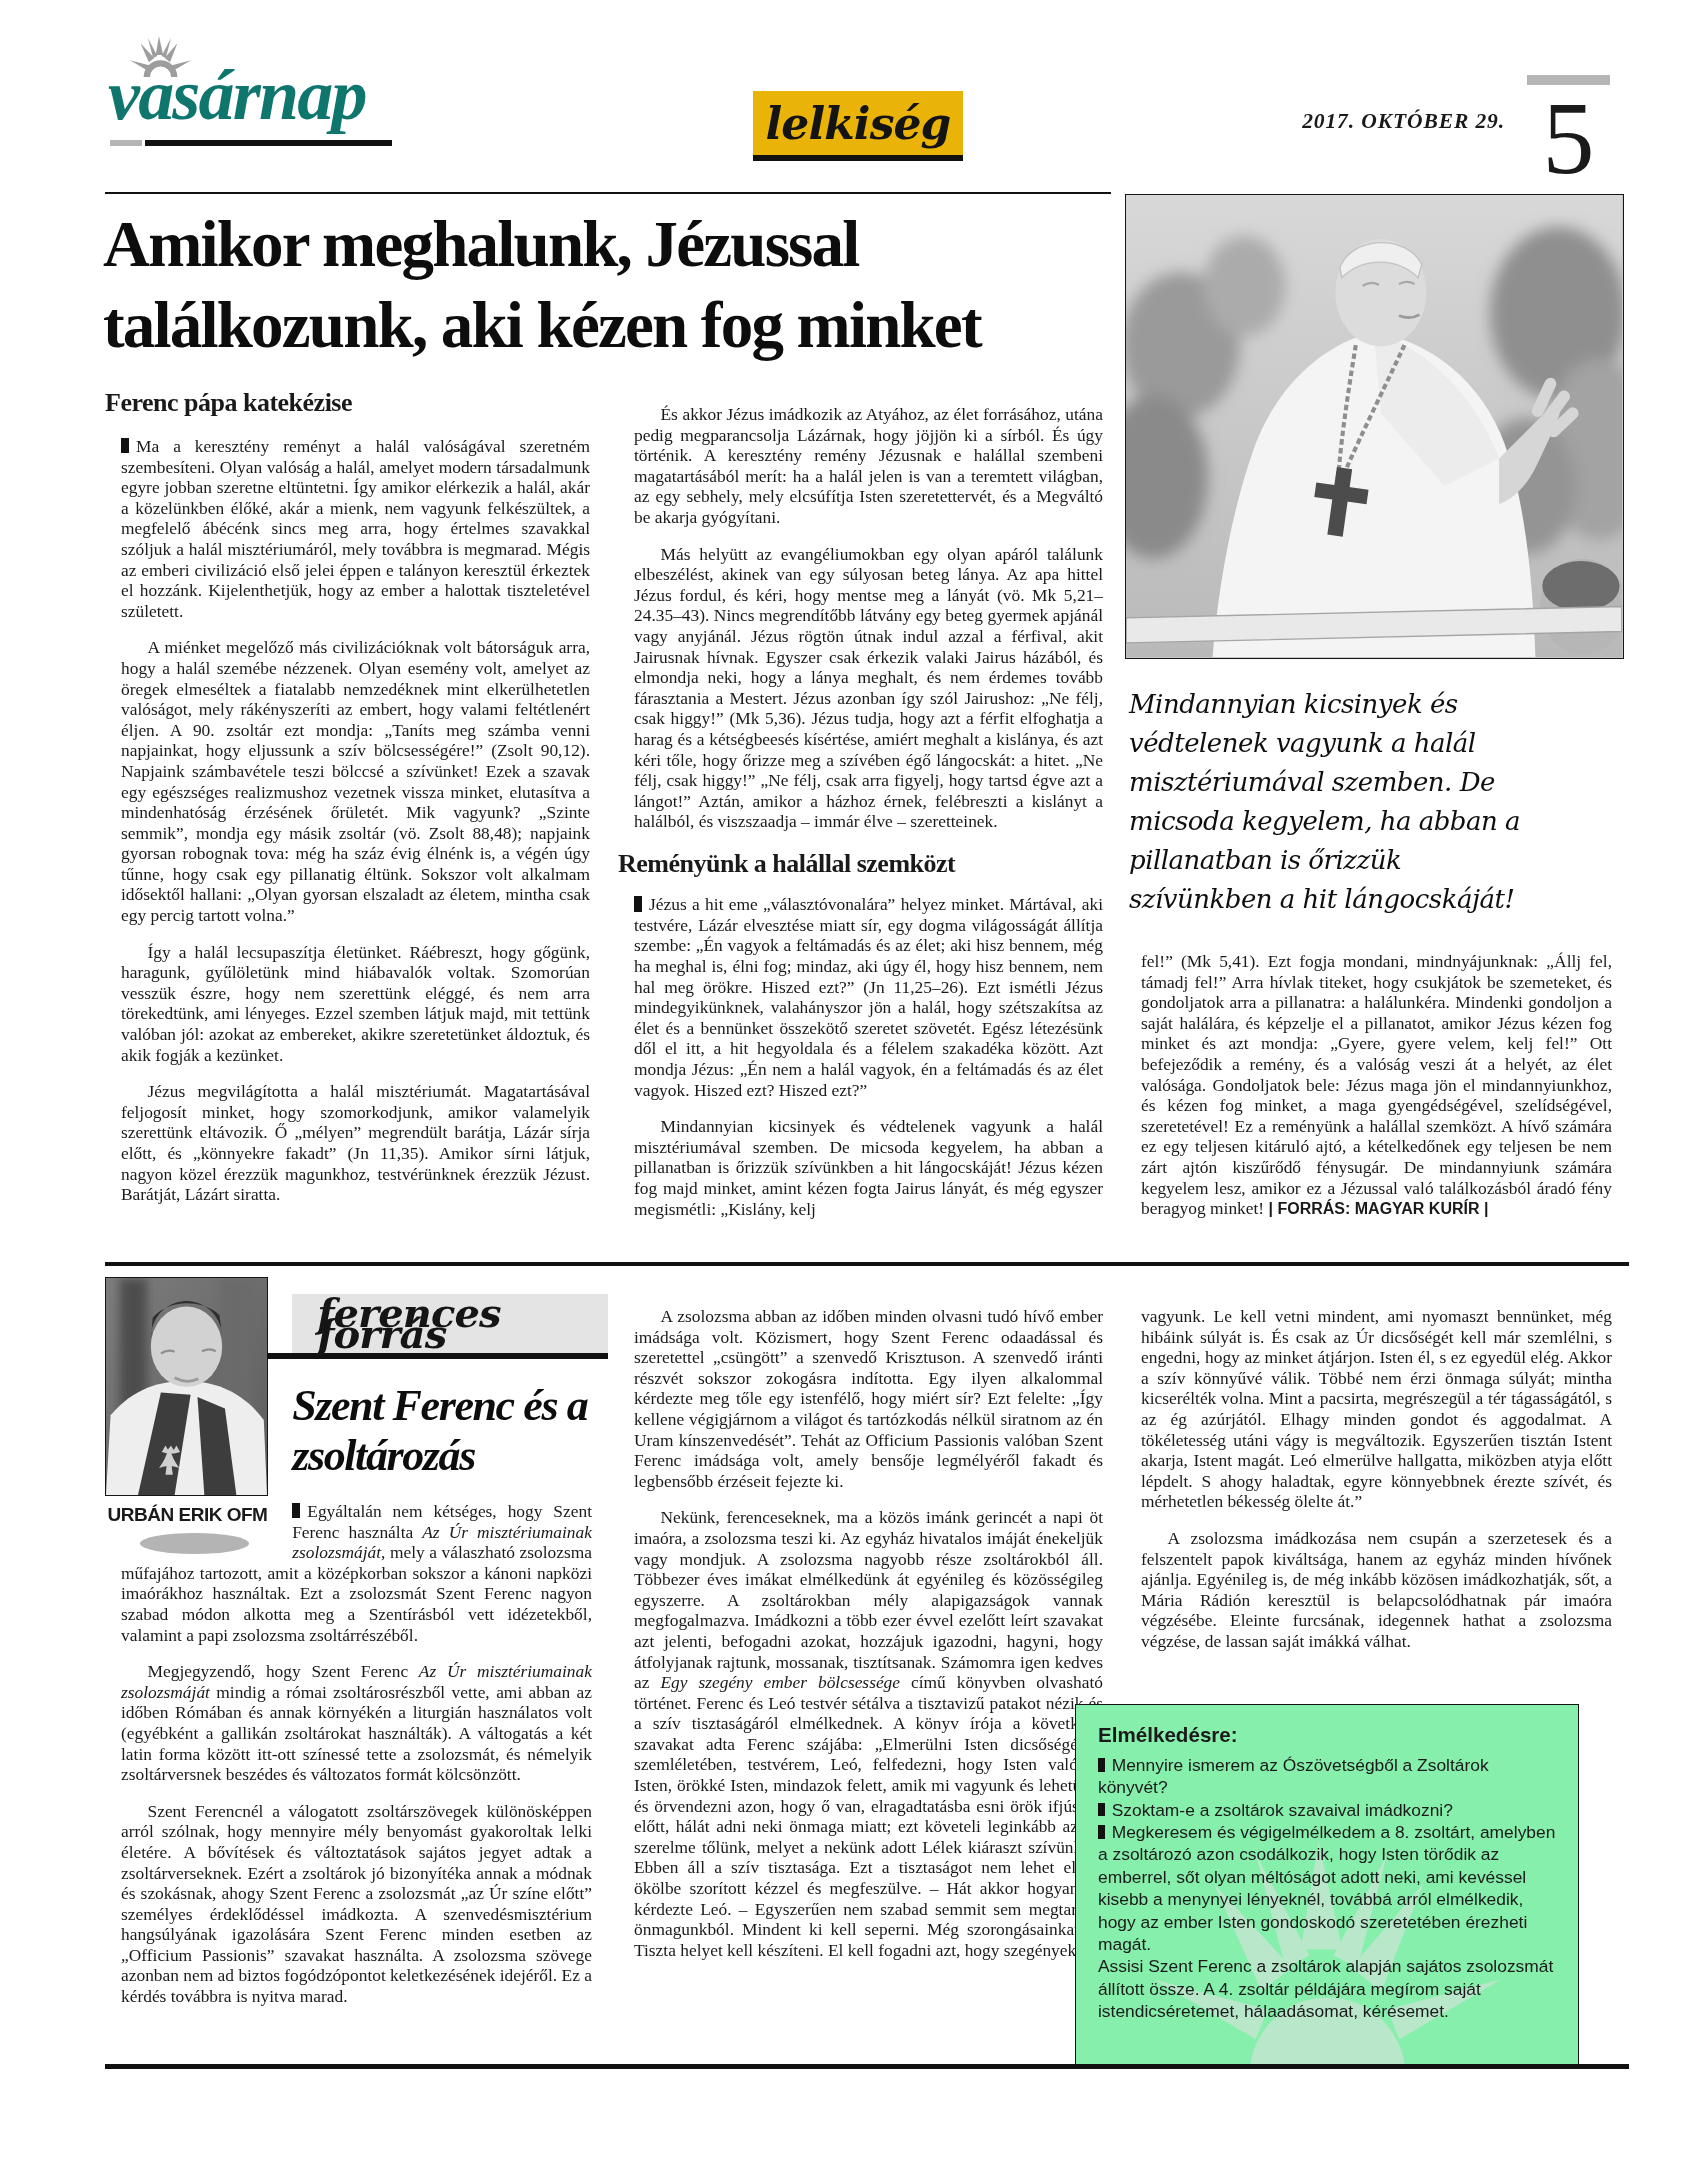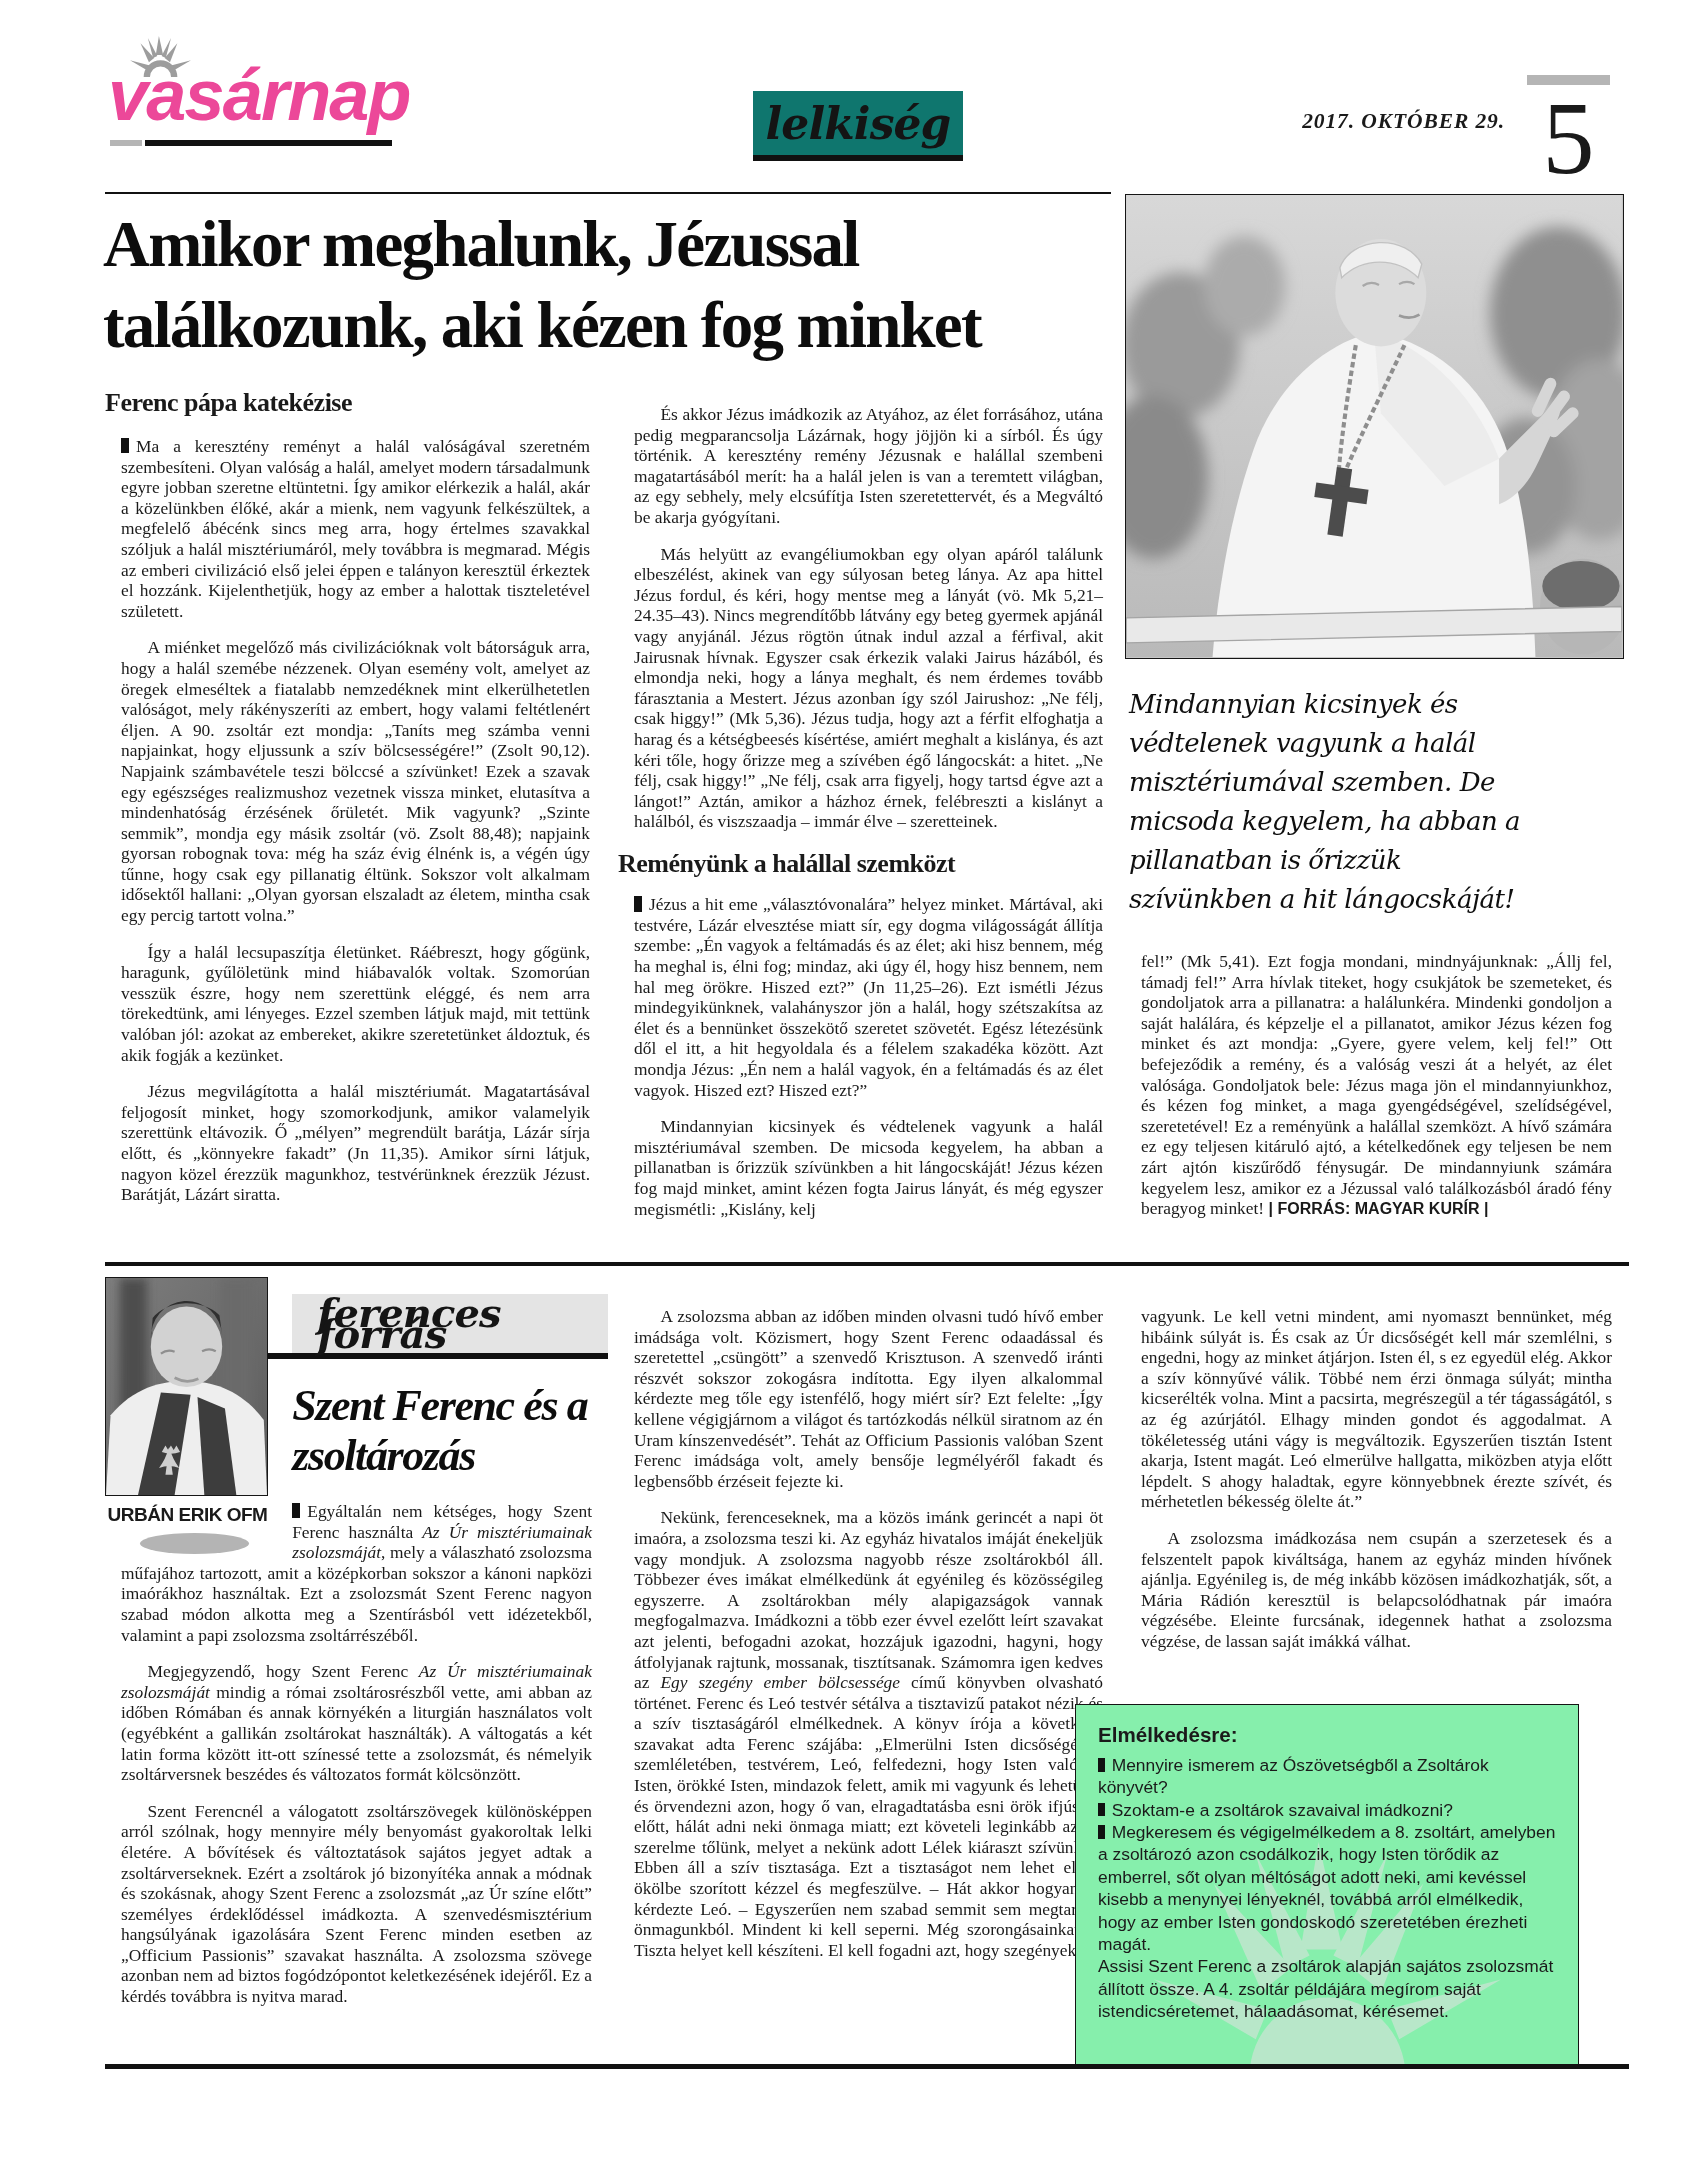--- a/index.html
+++ b/index.html
@@ -5,29 +5,29 @@
   html,body{margin:0;padding:0;}
   body{
     width:1702px;height:2161px;position:relative;background:#ffffff;
     font-family:"Liberation Serif","DejaVu Serif",serif;color:#1a1a1a;
     overflow:hidden;
   }
   .abs{position:absolute;}
   
   .logo-wrap{left:108px;top:49px;width:412px;height:98px;}
   .logo-text{
-    font-family:Liberation Sans, sans-serif;
+    font-family:Liberation Serif, serif;
     font-style:italic;font-weight:bold;font-size:72px;line-height:92px;
-    letter-spacing:-1.8px;color:#ec4899;
+    letter-spacing:-1.8px;color:#0f766e;
   }
   .logo-burst{position:absolute;left:18.3px;top:-13px;width:69px;height:50px;}
   .logo-rule-gray{left:110px;top:140px;width:32px;height:5.5px;background:#b5b5b5;}
   .logo-rule-black{left:145px;top:140px;width:247px;height:6.4px;background:#111;}
   .section-box{
-    left:753px;top:91px;width:210px;height:64px;background:#0f766e;
+    left:753px;top:91px;width:210px;height:64px;background:#eab308;
     display:flex;align-items:center;justify-content:center;
   }
   .section-box-rule{left:753px;top:155px;width:210px;height:6.4px;background:#111;}
   .section-label{
     font-family:"DejaVu Serif","Liberation Serif",serif;font-style:italic;
     font-weight:bold;font-size:44px;color:#141414;letter-spacing:-0.9px;
   }
   .page-date{
     left:1162px;top:109px;width:343px;text-align:right;
     font-size:21.5px;letter-spacing:0.9px;font-weight:bold;

